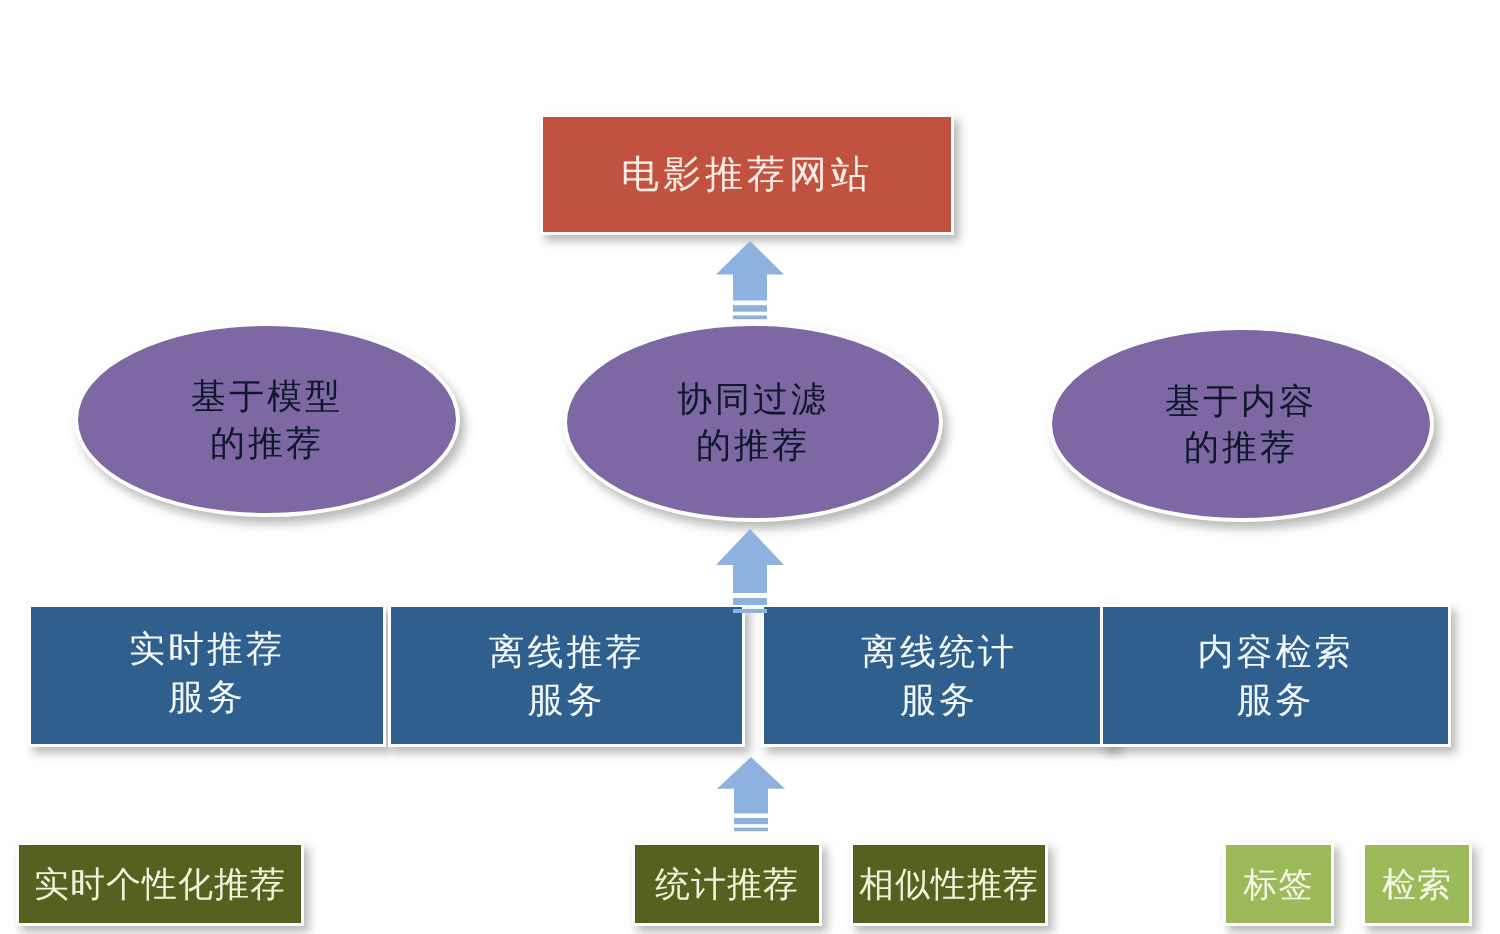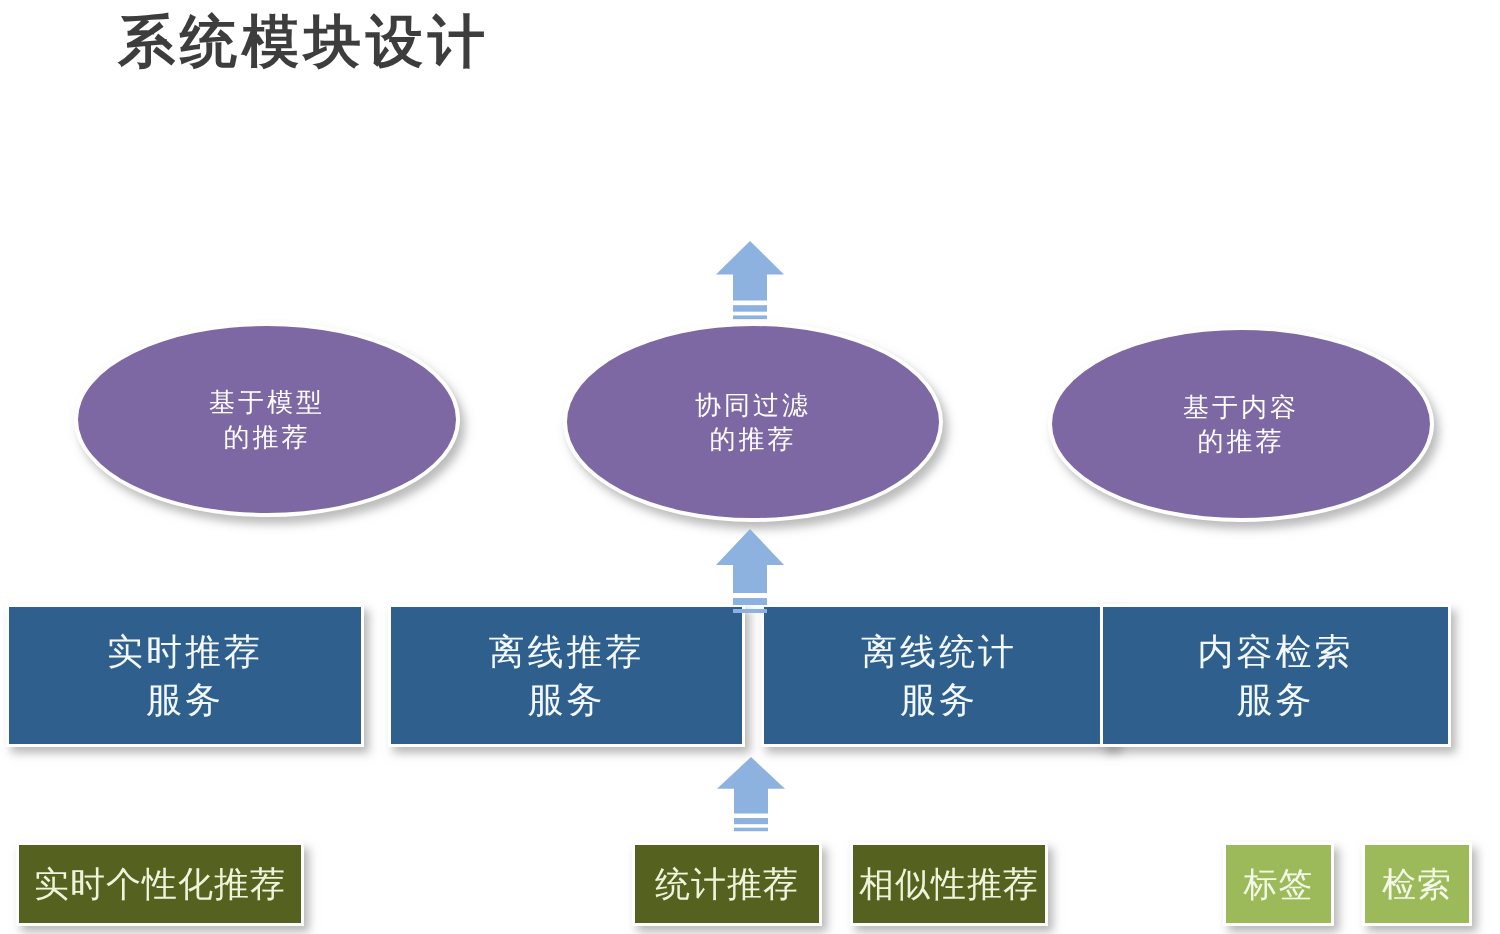--- a/index.html
+++ b/index.html
@@ -46,37 +46,37 @@
     background: #c1523f;
     color: #fdeee6;
     font-size: 38px;
     letter-spacing: 4px;
   }
   
   .ellipse {
     border-radius: 50%;
     border-width: 4px;
     background: #7d68a4;
-    color: #ffffff;
-    font-size: 26px;
+    color: #0f172a;
+    font-size: 35px;
     letter-spacing: 3px;
     box-shadow: 5px 7px 10px rgba(120,120,120,0.5);
   }
   .ellipse-1 { left: 74px;   top: 322px; width: 386px; height: 195px; }
   .ellipse-2 { left: 563px;  top: 322px; width: 380px; height: 200px; }
   .ellipse-3 { left: 1048px; top: 326px; width: 386px; height: 196px; }
   
   .service {
     top: 604px; height: 143px;
     background: #2e5f8d;
     color: #f2f8fd;
     font-size: 36px;
     letter-spacing: 3px;
   }
-  .service-1 { left: 6px;   width: 358px; }
+  .service-1 { left: 28px;   width: 358px; font-family: Liberation Mono, monospace; }
   .service-2 { left: 388px;  width: 357px; }
   .service-3 { left: 761px;  width: 356px; }
   .service-4 { left: 1100px; width: 351px; }
   
   .module {
     top: 842px; height: 84px;
     font-size: 35px;
     letter-spacing: 1px;
   }
   .module.dark  { background: #55621f; color: #eef3da; }
@@ -95,22 +95,24 @@
   }
   .arrow-1 { left: 716px; top: 241px; width: 68px; height: 80px; }
   .arrow-2 { left: 716px; top: 529px; width: 68px; height: 86px; z-index: 5; }
   .arrow-3 { left: 717px; top: 757px; width: 68px; height: 76px; }
 </style>
 </head>
 <body>
 
 <div class="canvas">
 
-  <h1 class="title">系统模块设计</h1>
 
+  <div class="node website">
+    <span class="label">电影推荐网站</span>
+  </div>
 
   <svg class="arrow arrow-1" viewBox="0 0 68 86" preserveAspectRatio="none" aria-hidden="true">
     <polygon points="34,0 68,36 51,36 51,64 17,64 17,36 0,36" fill="#8db2e0"></polygon>
     <rect x="17" y="69" width="34" height="7" fill="#8db2e0"></rect>
     <rect x="17" y="80" width="34" height="4" fill="#8db2e0"></rect>
   </svg>
 
   <div class="node ellipse ellipse-1">
     <span class="label">基于模型
 的推荐</span>

